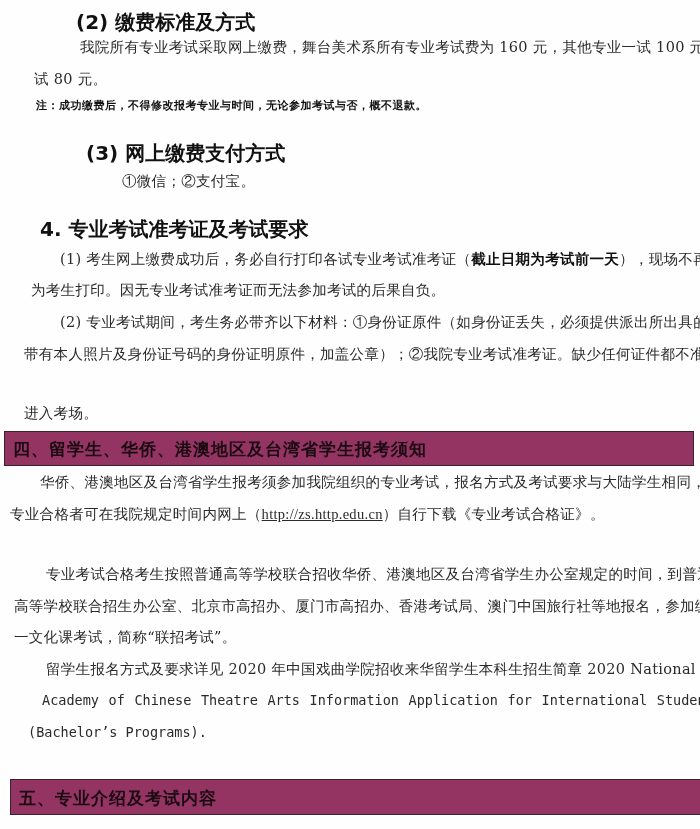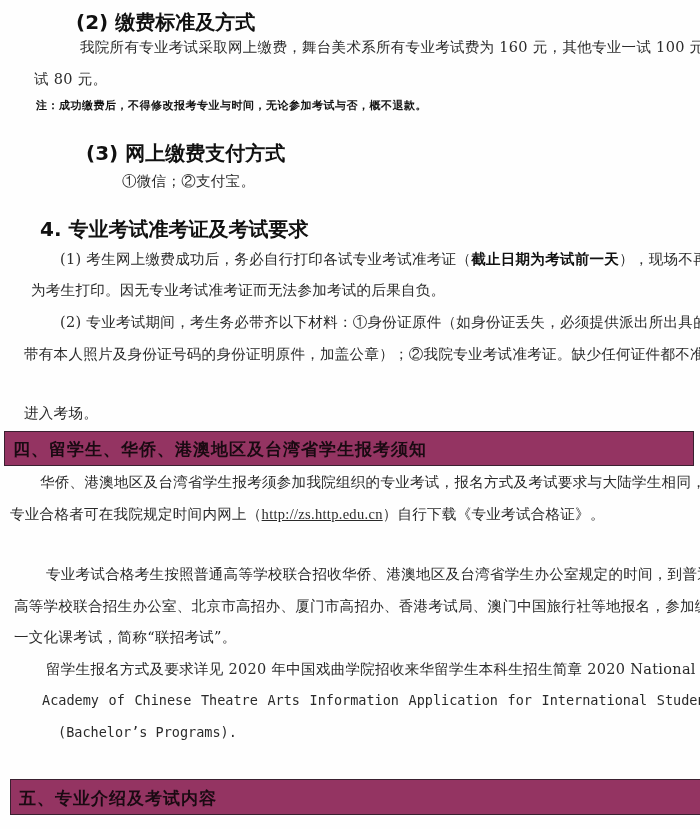--- a/index.html
+++ b/index.html
@@ -72,19 +72,19 @@
     <span>of</span>
     <span>Chinese</span>
     <span>Theatre</span>
     <span>Arts</span>
     <span>Information</span>
     <span>Application</span>
     <span>for</span>
     <span>International</span>
     <span>Students</span>
   </div>
-  <div class="abs mono" style="left:30px;top:724px;">(Bachelor’s Programs).</div>
+  <div class="abs mono" style="left:0;top:724px;">(Bachelor’s Programs).</div>
 
   <div class="banner" style="left:10px;top:779px;width:694px;height:36px;">
     <span style="top:7px;">五、专业介绍及考试内容</span>
   </div>
 
 </div>
 
 </body></html>

